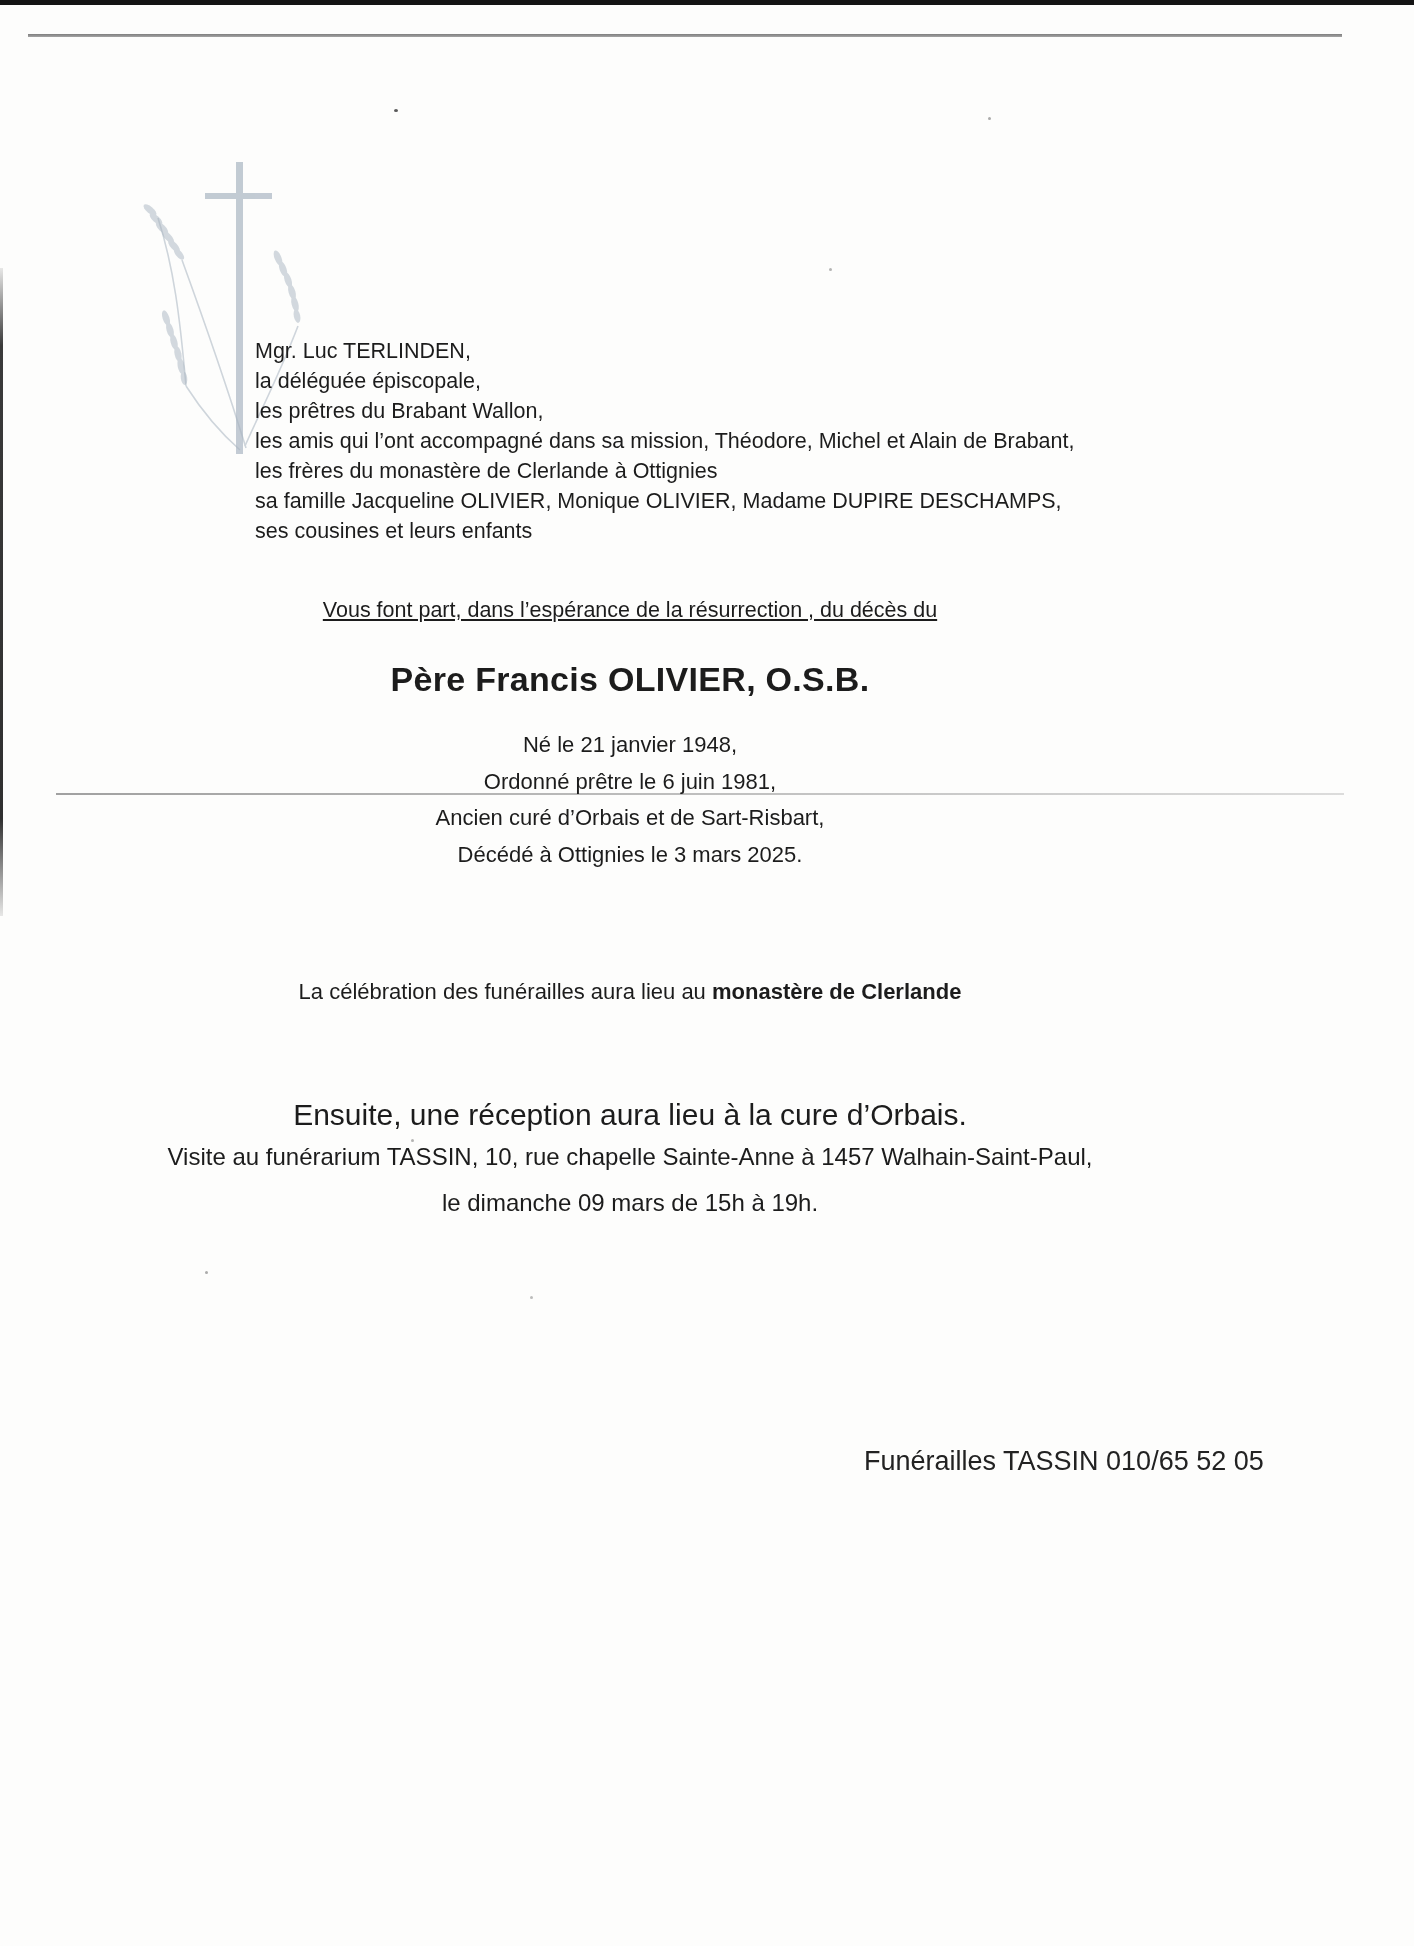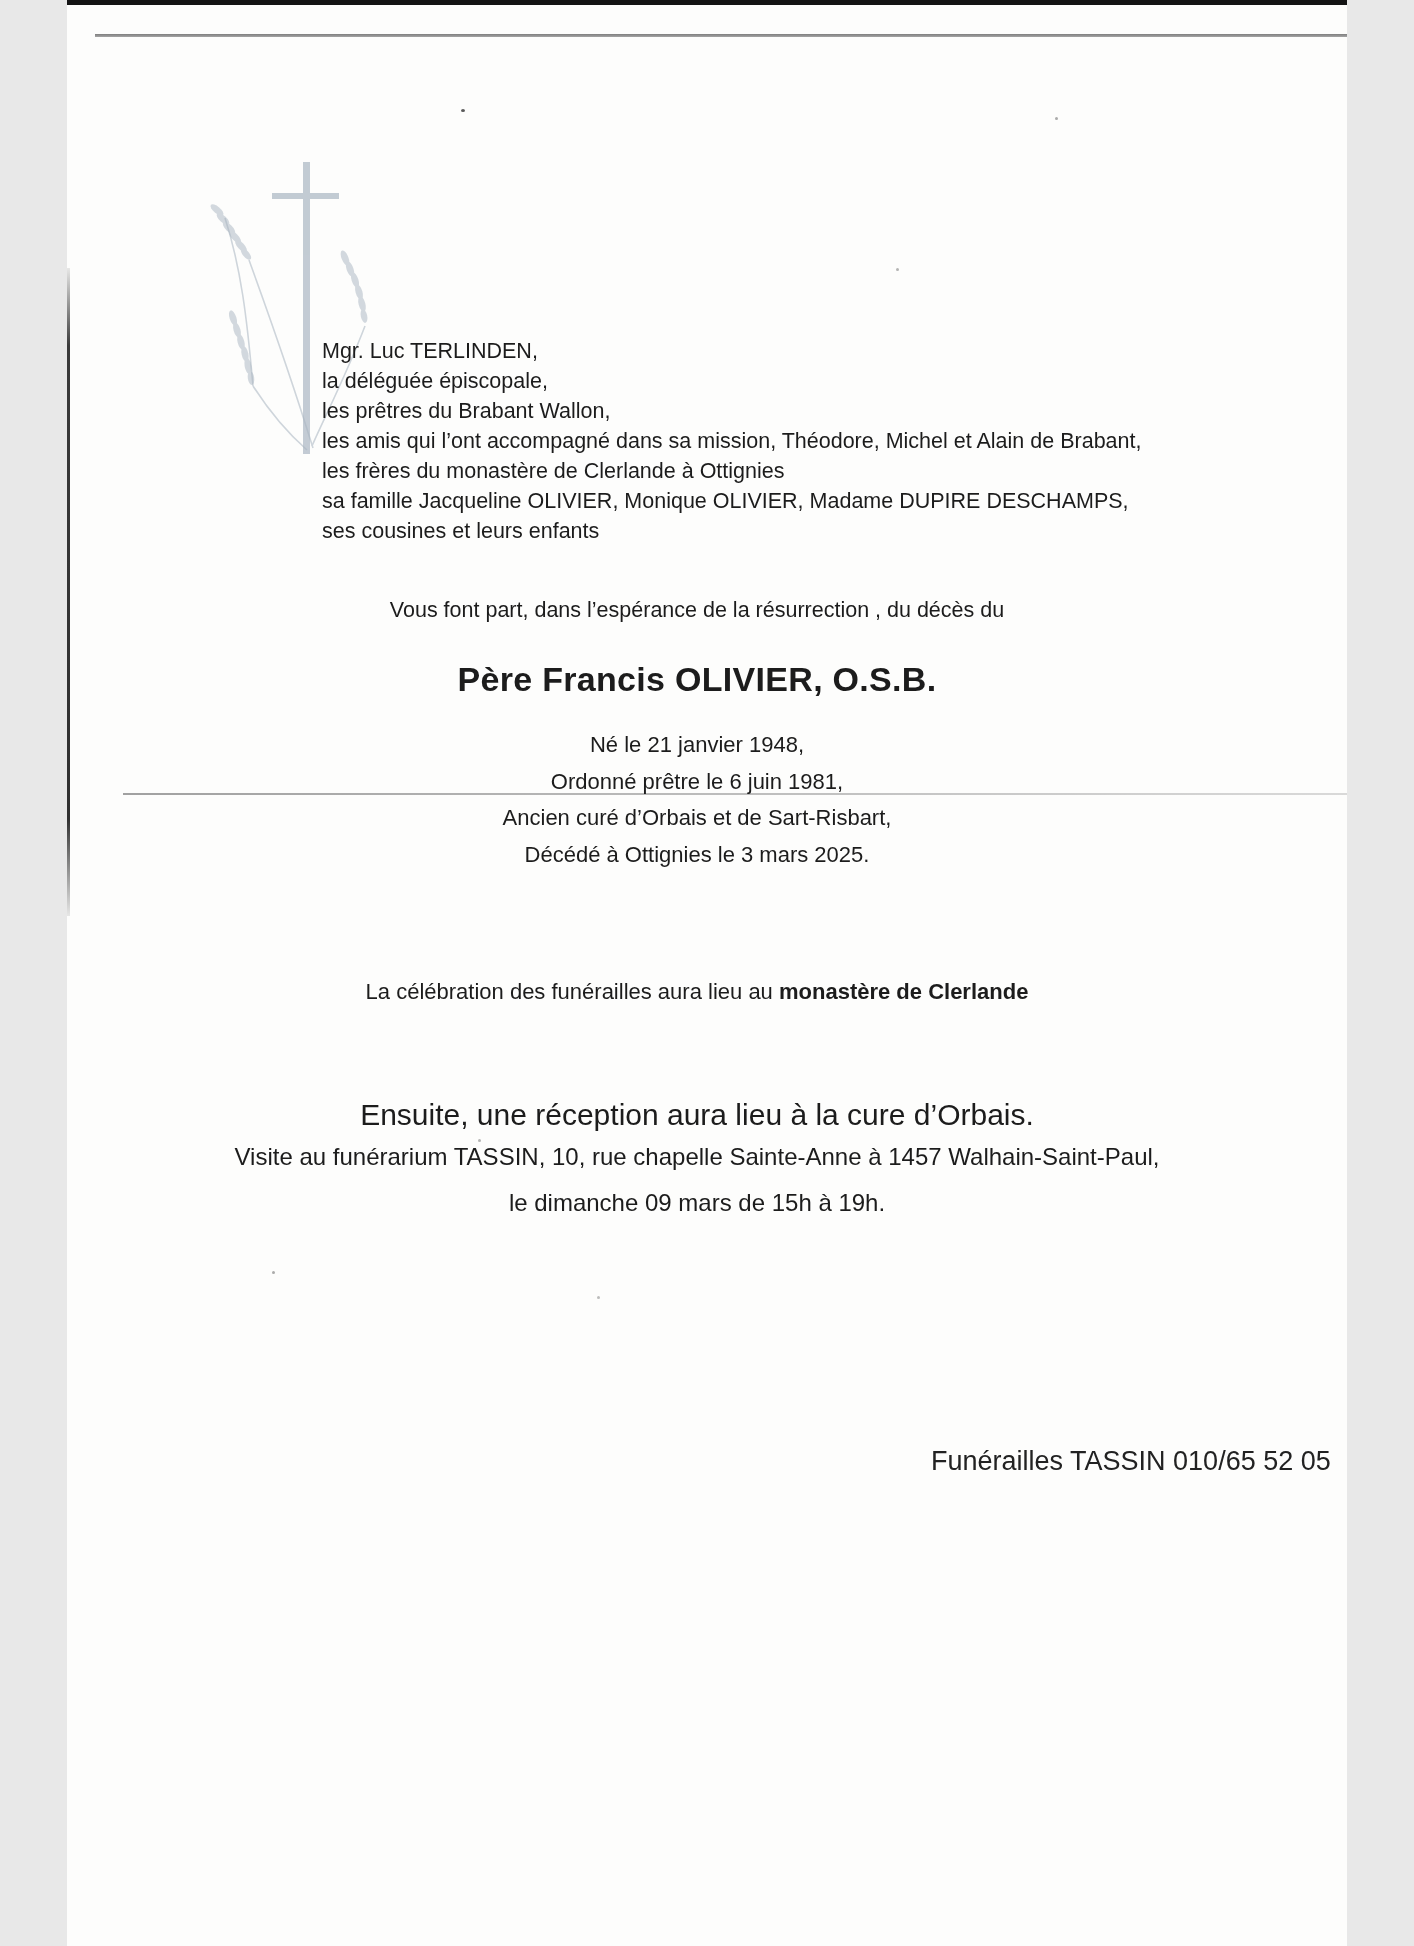--- a/index.html
+++ b/index.html
@@ -1,18 +1,18 @@
 <!DOCTYPE html>
 <html><head>
 <meta charset="utf-8">
 <style>
   html,body { margin:0; padding:0; background:#e8e8e8; }
   .page {
     position:relative;
-    width:1280px; height:1946px;
+    width:1414px; height:1946px;
     margin:0 auto;
     background:#fdfdfc;
     overflow:hidden;
     font-family:"Liberation Sans","DejaVu Sans",sans-serif;
     color:#1c1c1c;
   }
   
   .top-bar   { position:absolute; left:0; top:0; width:1414px; height:5px; background:#141414; }
   .top-line  { position:absolute; left:28px; top:34px; width:1314px; height:3px;
                background:linear-gradient(to bottom,#7e7e7e,#a5a5a5); }
@@ -27,21 +27,21 @@
   .s4 { left:205px; top:1271px; width:3px; height:3px; opacity:.5; }
   .s5 { left:530px; top:1296px; width:3px; height:3px; opacity:.4; }
   .s6 { left:411px; top:1139px; width:3px; height:3px; opacity:.45; }
 
   .illus { position:absolute; left:128px; top:148px; }
 
   .names { position:absolute; left:255px; top:336px;
            font-size:21.5px; line-height:30px; white-space:nowrap; }
 
   .centered { position:absolute; left:5px; width:1250px; text-align:center; white-space:nowrap; }
-  .announce { top:598px;  font-size:21.5px; }
+  .announce { top:598px;  font-size:21.5px;text-decoration:underline; }
   .title    { top:660px;  font-size:34px; font-weight:bold; letter-spacing:.3px; }
   .details  { top:727px;  font-size:22px; line-height:36.5px; }
   .funeral  { top:972px;  font-size:22px; line-height:39px; }
   .reception{ top:1098px; font-size:30px; }
   .visits   { top:1134px; font-size:24px; line-height:46px; }
 
   .footer { position:absolute; left:864px; top:1446px;
             font-family:Liberation Sans, sans-serif;
             font-size:27px; color:#222; white-space:nowrap; }
   b { font-weight:bold; }

